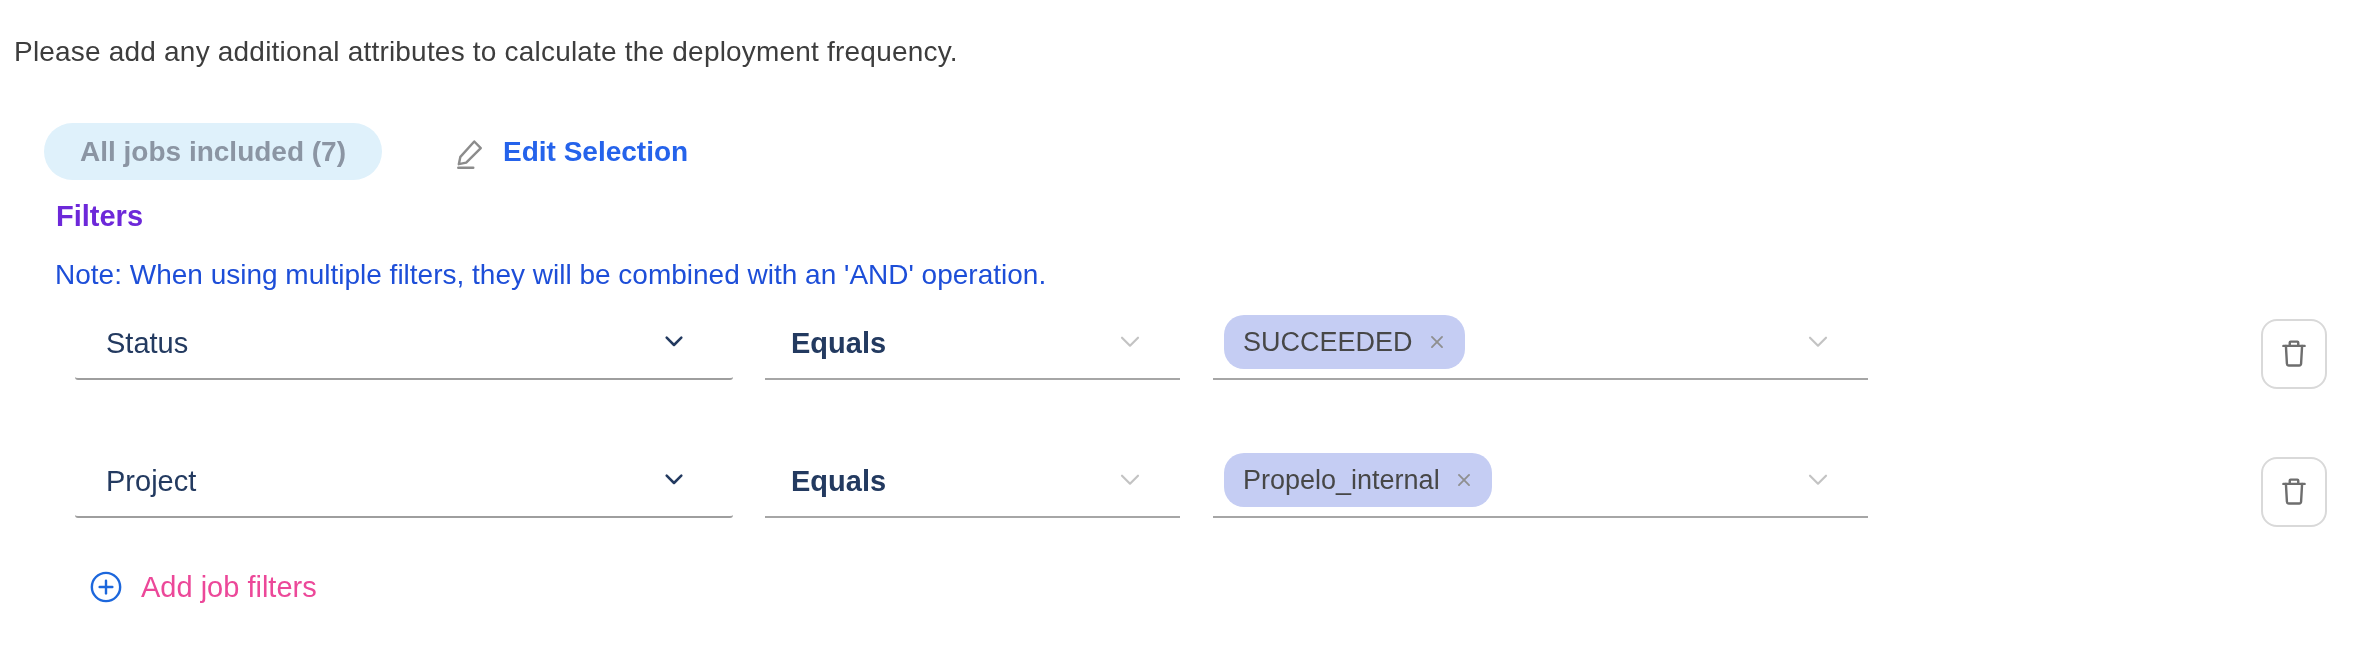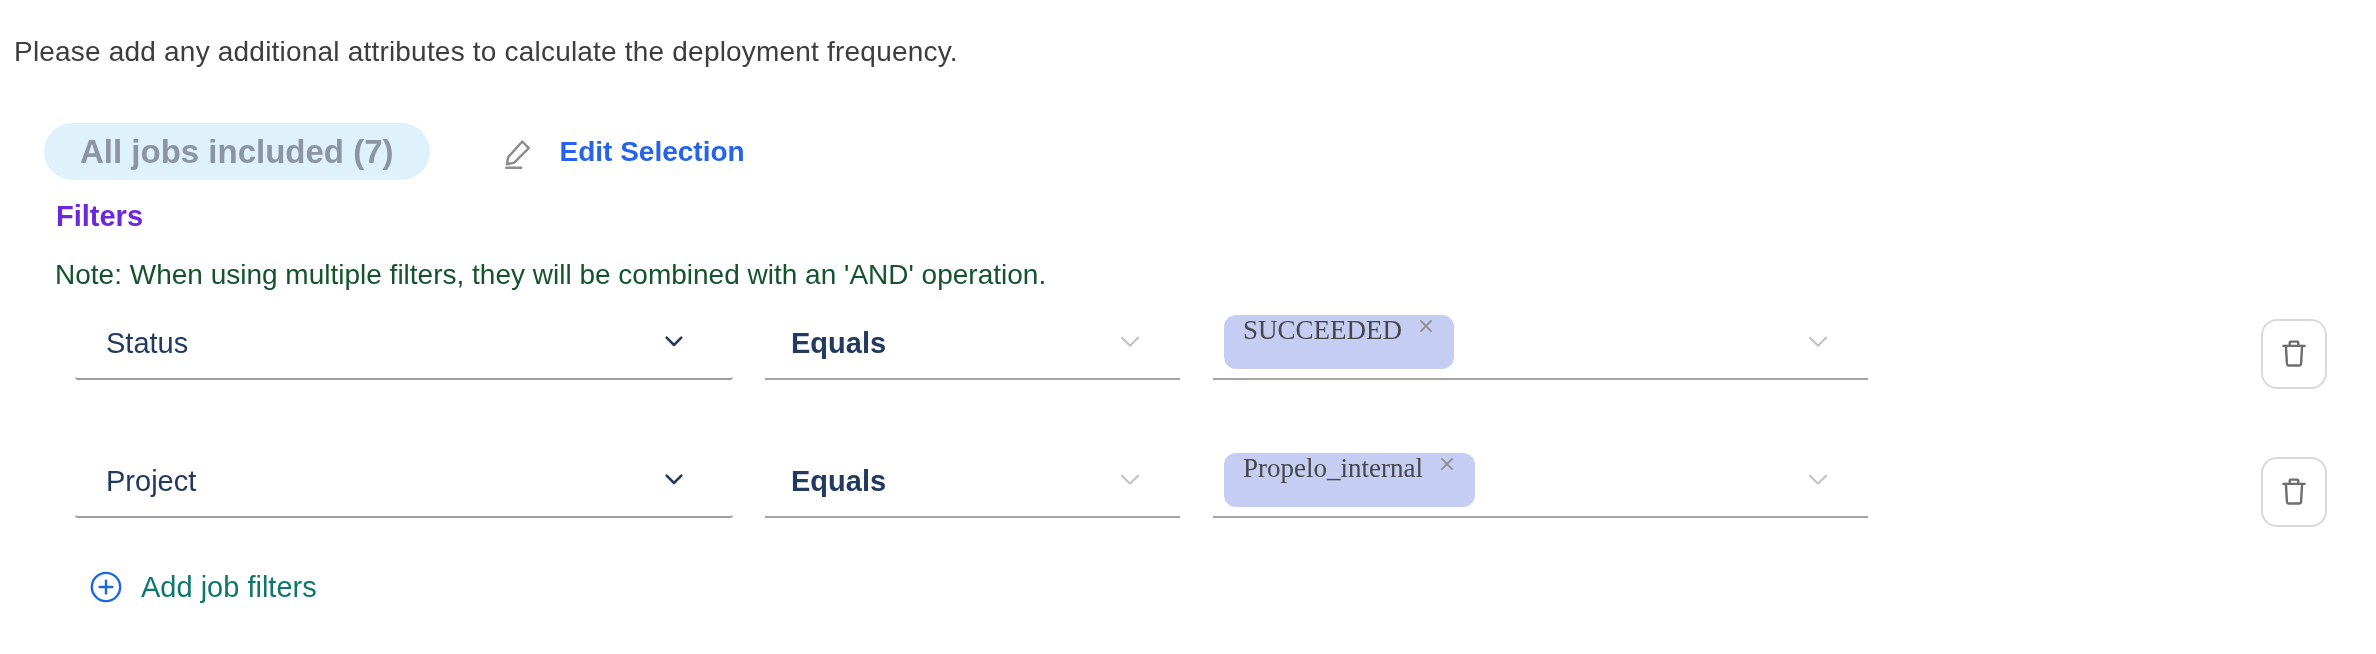--- a/index.html
+++ b/index.html
@@ -16,38 +16,38 @@
   .intro {
     position: absolute; left: 14px; top: 36px;
     font-size: 28px; color: #3d3d3d; letter-spacing: 0.2px; text-align: center;
   }
 
   
   .jobs-row { position: absolute; left: 44px; top: 123px; display: flex; align-items: center; }
   .badge {
     height: 57px; padding: 5px 36px; border-radius: 29px;
     background: #dff1fb; color: #8b95a3;
-    font-size: 33px; font-weight: 600;
+    font-size: 28px; font-weight: 600;
     display: inline-flex; align-items: center;
   }
   .edit-btn {
-    margin-left: 72px; display: inline-flex; align-items: center; gap: 24px;
+    margin-left: 72px; display: inline-flex; align-items: center; gap: 15px;
     color: #2563eb; font-size: 28px; font-weight: 600; cursor: pointer;
     background: none; border: none; font-family: inherit;
   }
   .edit-btn svg { display: block; }
 
   
   .filters-heading {
     position: absolute; left: 56px; top: 200px;
     font-size: 29px; font-weight: 700; color: #6d28d9;
   }
   .note {
     position: absolute; left: 55px; top: 259px;
-    font-size: 28px; color: #14532d;
+    font-size: 28px; color: #1d4ed8;
   }
 
   
   .filter-row { position: absolute; left: 0; width: 2376px; height: 82px; }
   .row-0 { top: 308px; }
   .row-1 { top: 446px; }
 
   .select {
     position: absolute; top: 0; height: 72px;
     border-bottom: 2px solid #a3a3a3;
@@ -64,41 +64,40 @@
   .attr-select .sel-label { left: 31px; }
   .op-select .sel-label   { left: 26px; }
 
   .chev { position: absolute; top: 50%; transform: translateY(-50%); }
   .attr-select .chev { right: 43px; }
   .op-select .chev   { right: 34px; }
   .val-select .chev  { right: 34px; }
 
   .tag {
     position: absolute; left: 11px; top: 7px; height: 54px;
-    background: #c5cdf3; border-radius: 12px;
-    display: inline-flex; gap: 13px;
+    background: #c5cdf3; border-radius: 20px;
+    display: inline-flex; align-items: center; gap: 13px;
     padding: 0 17px 0 19px;
-    font-family: Liberation Serif, serif;
   }
   .tag-text { font-size: 27px; color: #474747; white-space: nowrap; }
   .tag-x { display: inline-flex; cursor: pointer; }
 
   .del-btn {
     position: absolute; left: 2261px; top: 11px;
     width: 66px; height: 70px;
     background: #ffffff; border: 2px solid #d9d9d9; border-radius: 16px;
     display: flex; align-items: center; justify-content: center;
     cursor: pointer;
   }
 
   
   .add-filters {
     position: absolute; left: 89px; top: 570px;
     display: inline-flex; align-items: center; gap: 18px;
-    color: #0f766e; font-size: 29px; font-weight: 500;
+    color: #ec4899; font-size: 29px; font-weight: 500;
     background: none; border: none; cursor: pointer; font-family: inherit;
   }
   .add-filters svg { display: block; }
 </style>
 </head>
 <body>
 
 <div class="canvas">
 
   <p class="intro">Please add any additional attributes to calculate the deployment frequency.</p>

